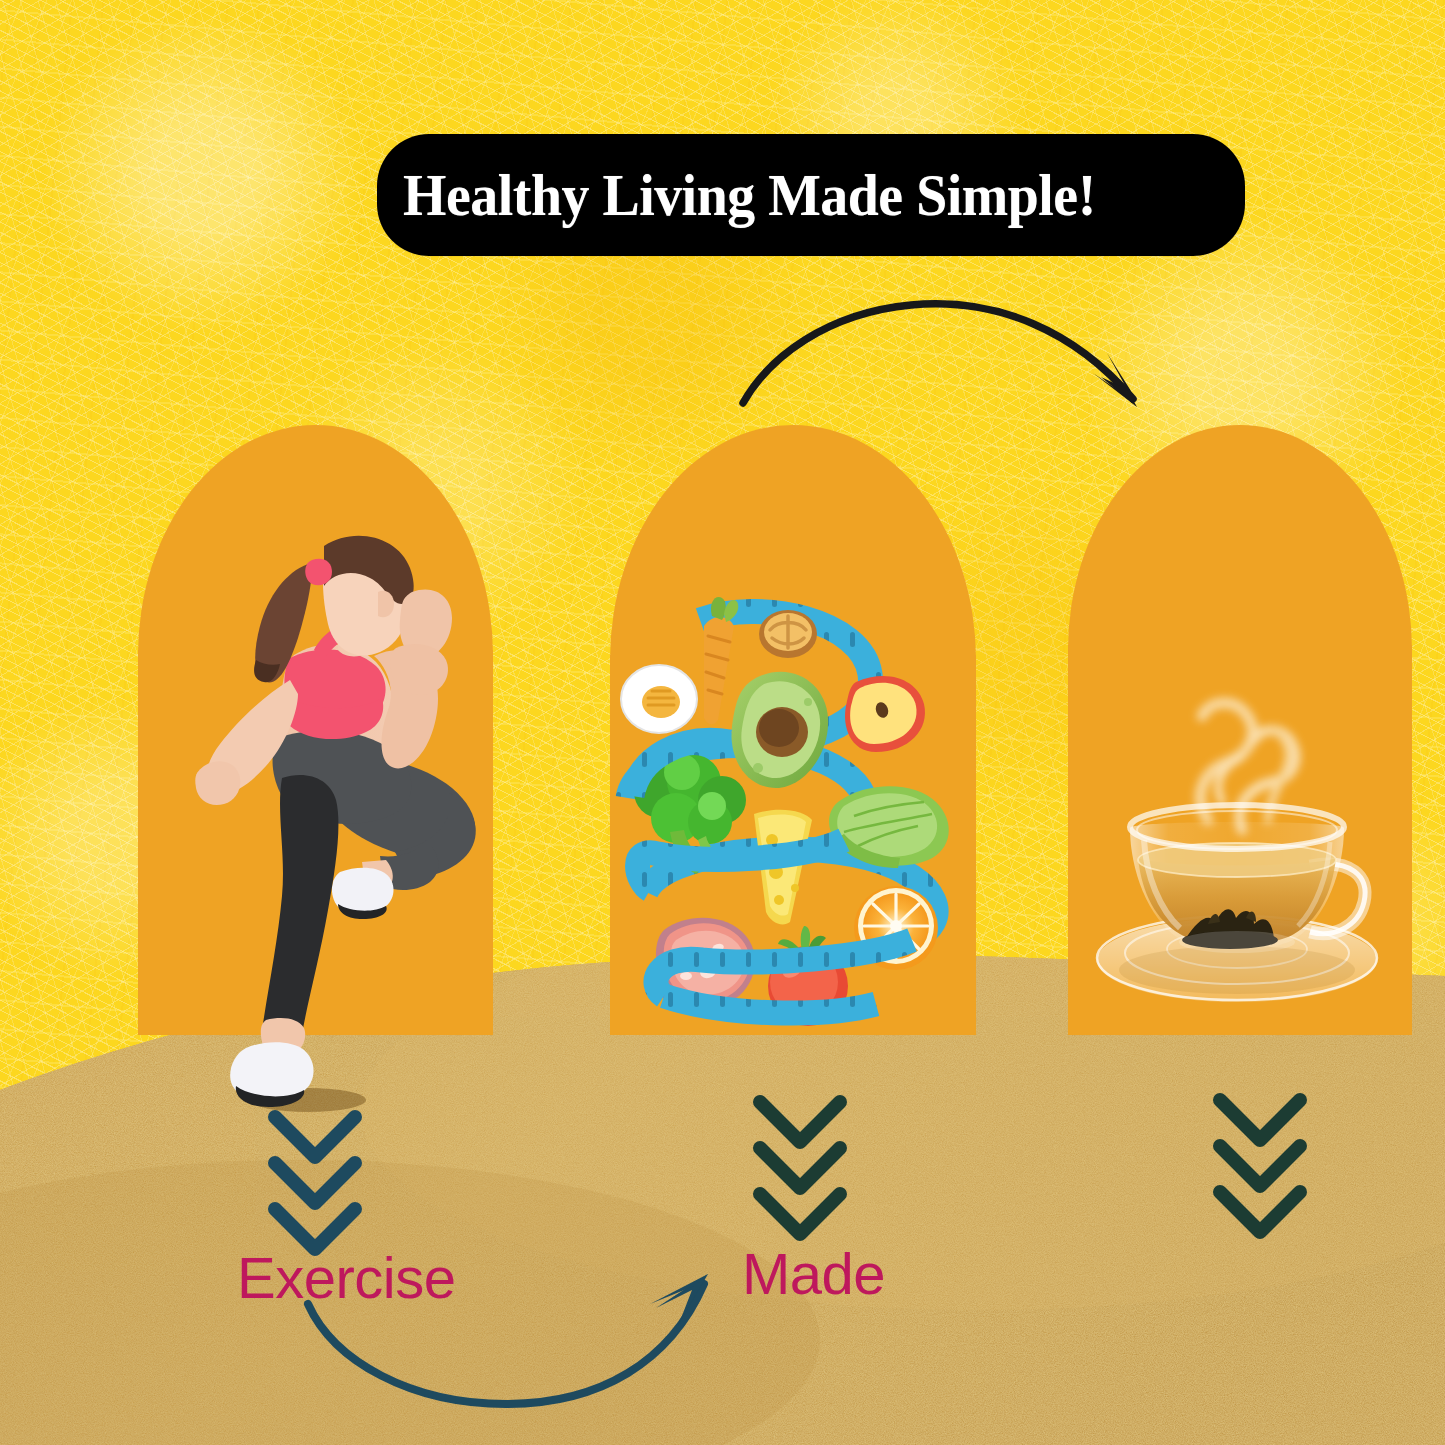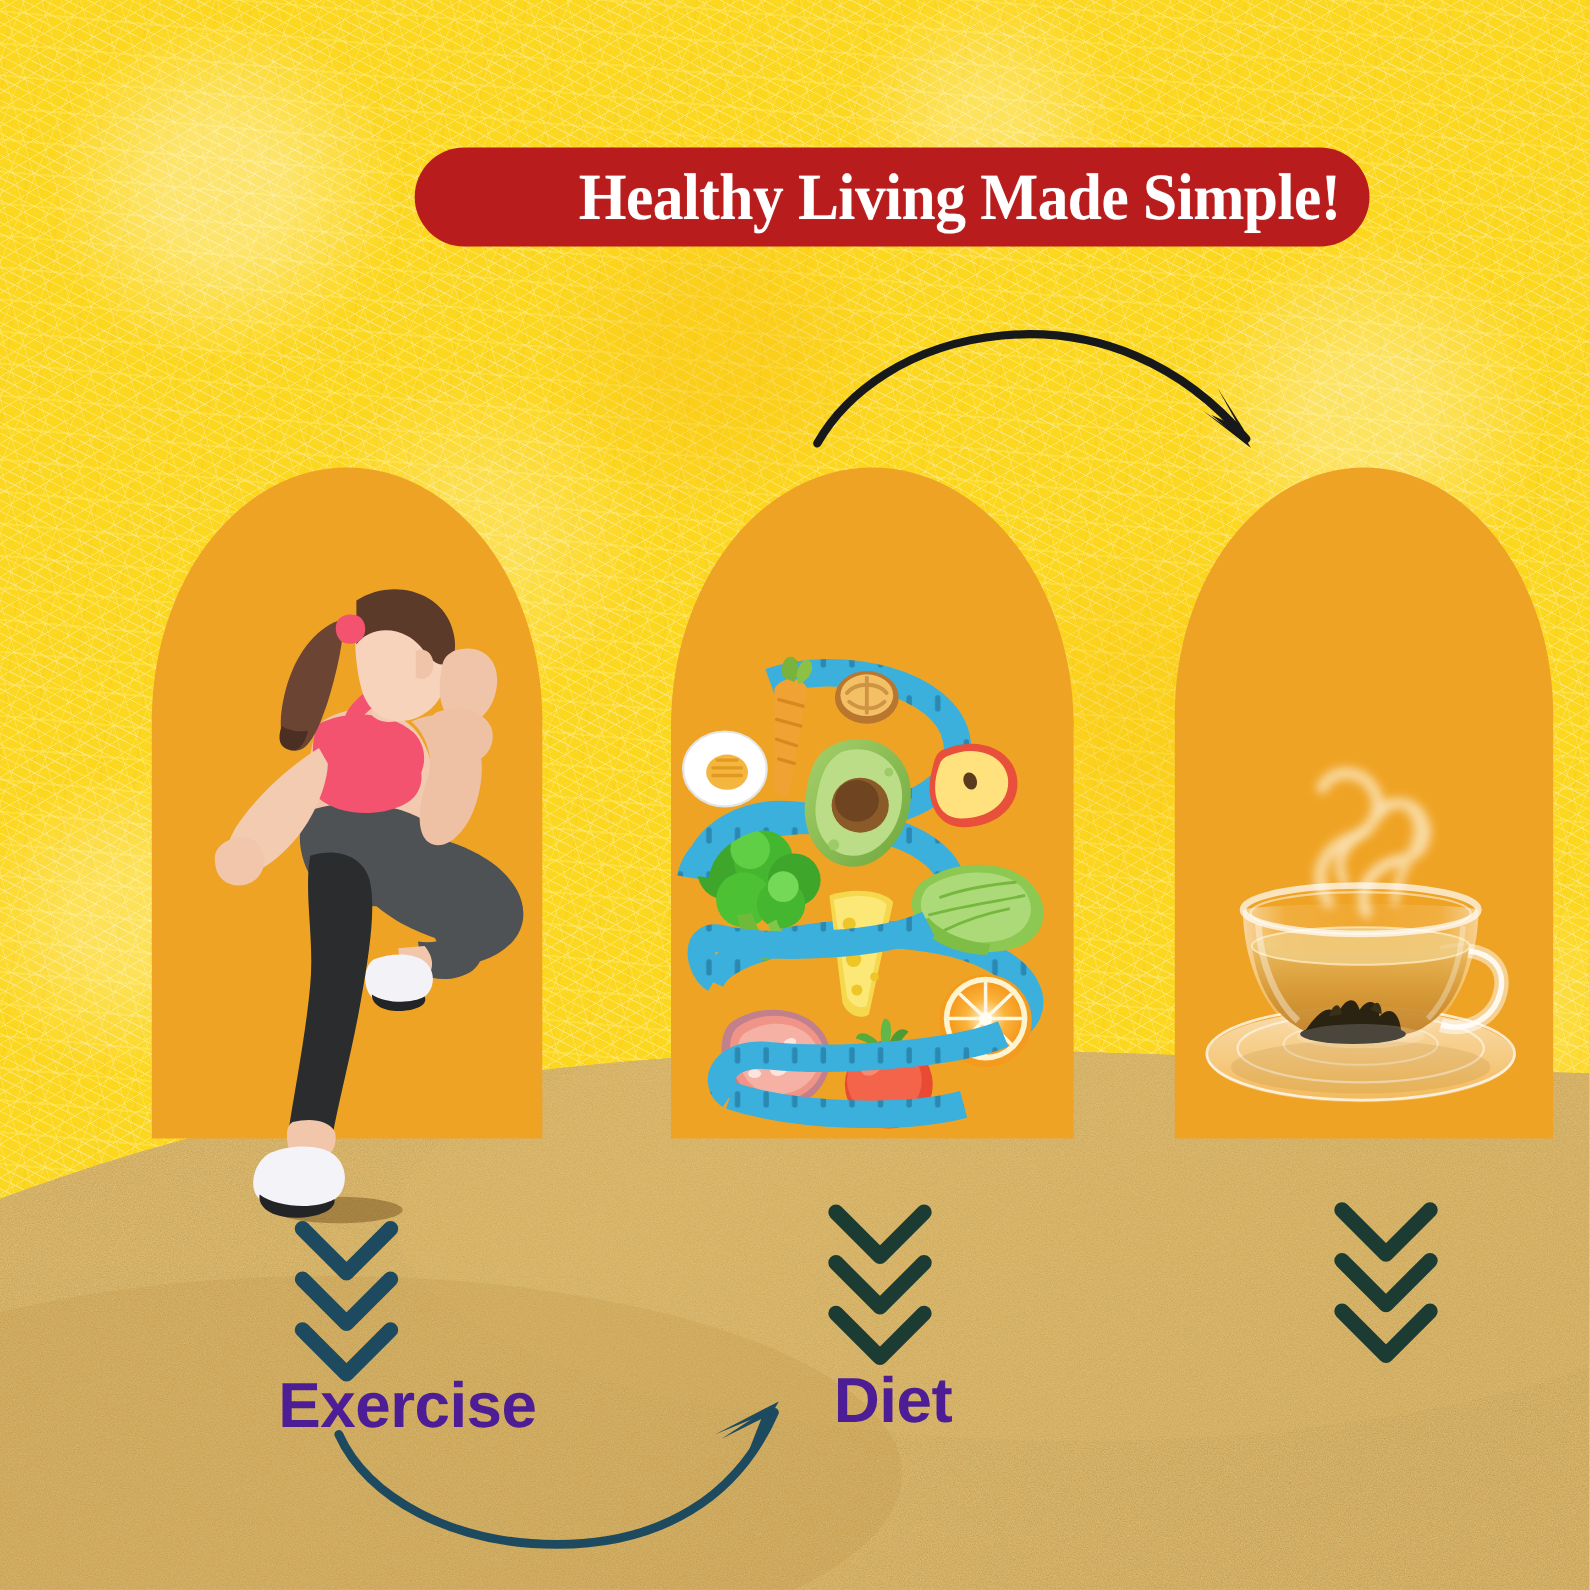--- a/index.html
+++ b/index.html
@@ -62,46 +62,45 @@
   #arch-2{left:610px;top:425px;width:366px;height:610px;background:none;}
   #arch-2 .dome{height:235px;}
   #arch-2 .body{top:230px;height:380px;}
 
   #arch-3{left:1068px;top:425px;width:344px;height:610px;background:none;}
   #arch-3 .dome{height:225px;}
   #arch-3 .body{top:220px;height:390px;}
 
   
   #title-banner{
-    position:absolute;left:377px;top:134px;width:868px;height:90px;
-    background:#b91c1c;border-radius:52px;
-    display:flex;align-items:center;justify-content:flex-end;
+    position:absolute;left:377px;top:134px;width:868px;height:122px;
+    background:#000000;border-radius:52px;
+    display:flex;align-items:center;justify-content:flex-start;
     box-shadow:0 1px 0 rgba(0,0,0,.03);
   }
   #title-text{
     color:#FFFFFF;
     font-family:"Liberation Serif","DejaVu Serif",serif;
     font-weight:700;
     font-size:60px;
     letter-spacing:-0.5px;
     transform:scaleX(.93);
     white-space:nowrap;
     text-shadow:0 0 1px rgba(255,255,255,.4);
   }
 
   
   .step-label{
     position:absolute;
-    color:#4c1d95;
+    color:#be185d;
     font-family:"Liberation Sans",sans-serif;
-    font-weight:700;
+    font-weight:400;
     font-size:58px;
     white-space:nowrap;
     letter-spacing:-0.5px;
-    margin-left:16px;
   }
   #label-exercise{left:237px;top:1244px;}
   #label-diet{left:742px;top:1240px;}
   #label-green-tea{left:1152px;top:1238px;}
 
   
   .chevrons{position:absolute;}
   #chev-1{left:255px;top:1105px;}
   #chev-2{left:740px;top:1090px;}
   #chev-3{left:1200px;top:1088px;}
@@ -505,15 +504,15 @@
 
   <svg class="chevrons" id="chev-3" width="120" height="150" viewBox="0 0 120 150">
     <g fill="none" stroke="#1C3C33" stroke-width="14" stroke-linecap="round" stroke-linejoin="round">
       <path d="M20,12 L60,52 L100,12"></path>
       <path d="M20,58 L60,98 L100,58"></path>
       <path d="M20,104 L60,144 L100,104"></path>
     </g>
   </svg>
 
   <div class="step-label noselect" id="label-exercise">Exercise</div>
-  <div class="step-label noselect" id="label-diet">Diet</div>
+  <div class="step-label noselect" id="label-diet">Made</div>
 
 </div>
 
 </body></html>

